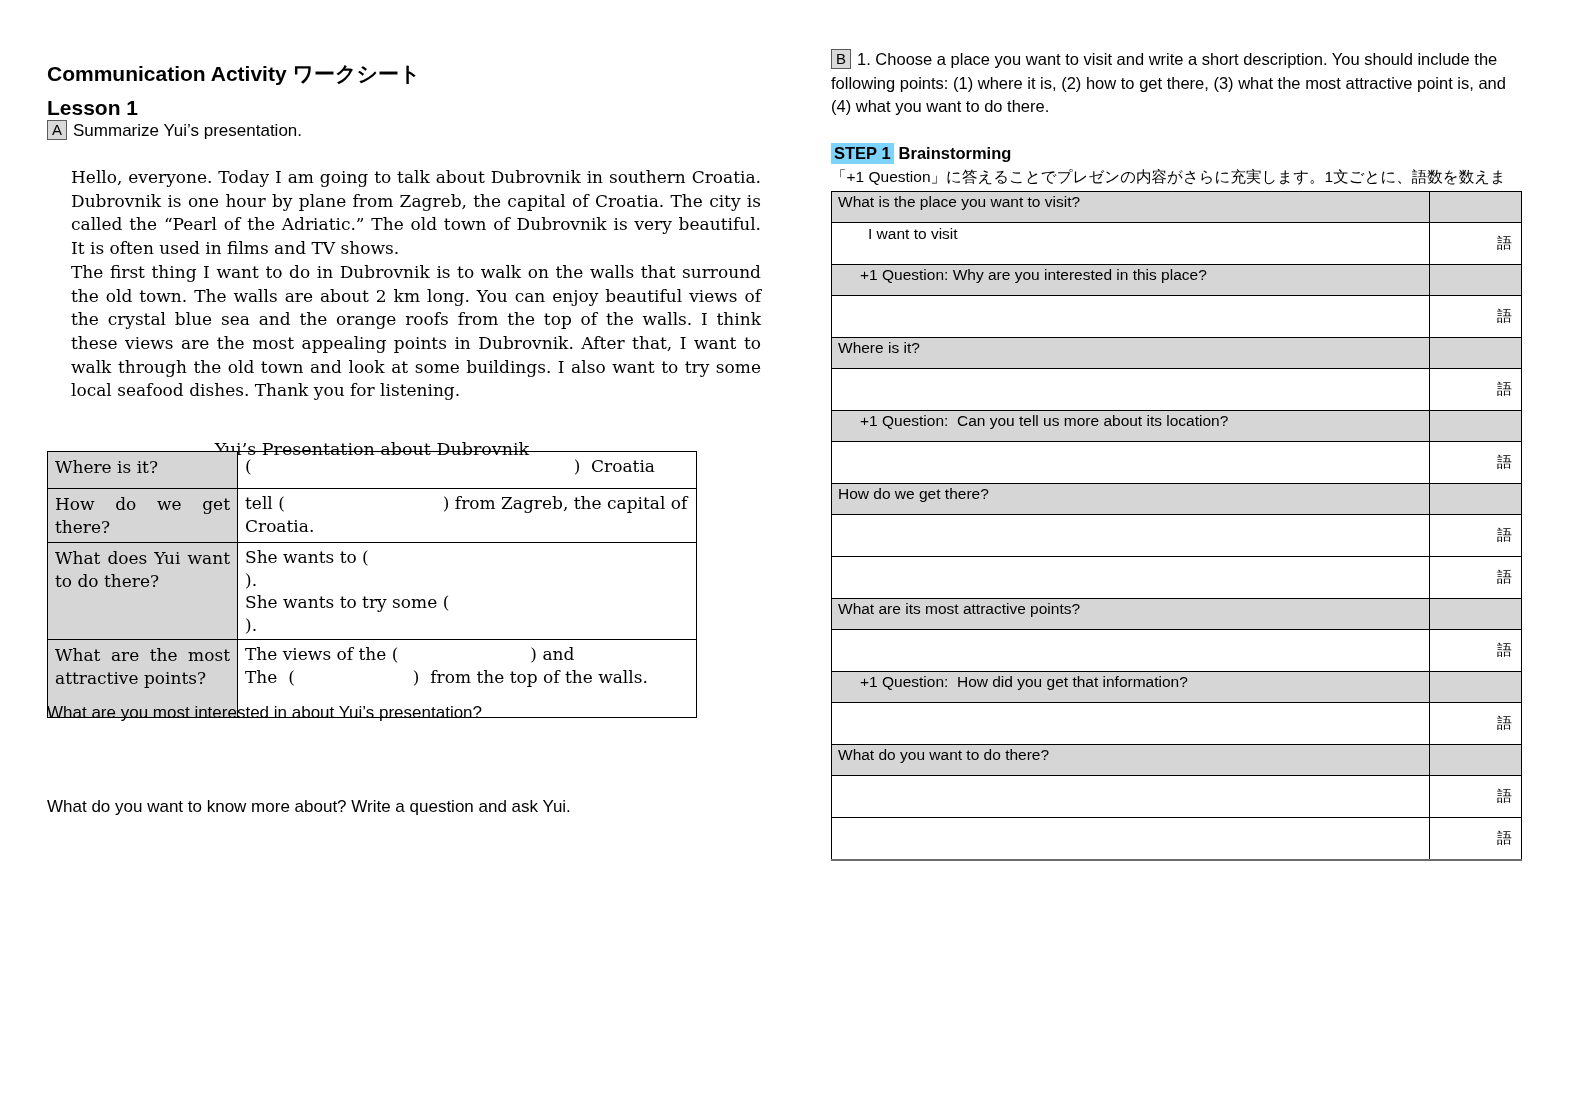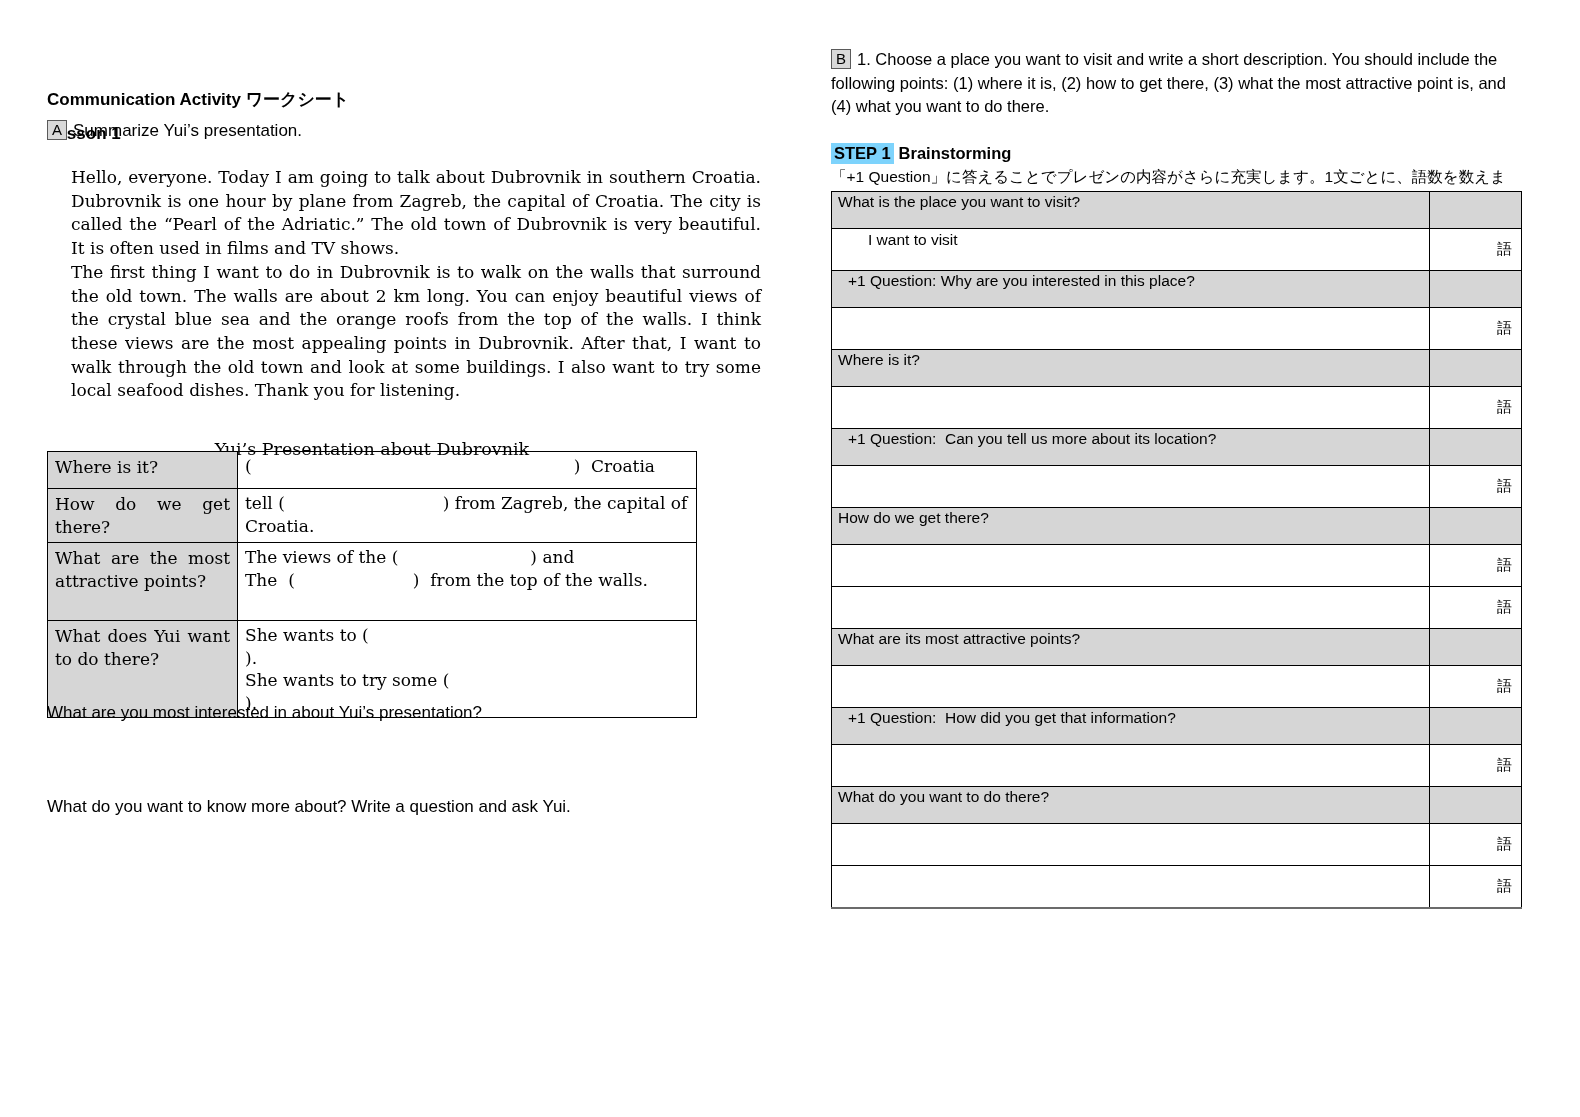--- a/index.html
+++ b/index.html
@@ -4,21 +4,21 @@
 <style>
   * { margin:0; padding:0; box-sizing:border-box; }
   html,body { width:1580px; height:1117px; background:#ffffff; color:#000;
               font-family:"Liberation Sans", sans-serif; }
   .abs { position:absolute; }
 
   
   #left-col  { position:absolute; left:47px;  top:0; width:692px; }
   #right-col { position:absolute; left:831px; top:0; width:690px; }
 
-  .h-sans  { font-weight:bold; font-size:17px;margin-top:28px; }
+  .h-sans  { font-weight:bold; font-size:21px; }
   .sans17  { font-size:17px; }
   .serif   { font-family:"DejaVu Serif", serif; font-size:17px; line-height:23.7px; }
 
   .badge {
     display:inline-block; border:1px solid #5a5a5a; background:#d9d9d9;
     font-size:15px; line-height:18px; padding:0 4px; margin-right:6px;
     vertical-align:1px;
   }
   .step-badge {
     display:inline-block; background:#7dd3fc; font-weight:bold;
@@ -35,22 +35,22 @@
                         text-align:justify; }
   #sum-table td.acell { padding:3px 7px; }
   .gap { display:inline-block; height:1px; }
   .tbl-title { font-family:"DejaVu Serif", serif; font-size:17.5px; text-align:center;
                width:650px;margin-top:12px; }
 
   
   #bs-table { border-collapse:collapse; width:690px; table-layout:fixed;
               border-bottom:2px solid #6b6b6b; }
   #bs-table td { border:1px solid #000; font-size:15.5px; vertical-align:top; }
-  #bs-table td.grow  { background:#d6d6d6; height:37px; padding:1px 6px; }
-  #bs-table td.grow.indent { padding-left:16px; }
+  #bs-table td.grow  { background:#d6d6d6; height:31px; padding:1px 6px; }
+  #bs-table td.grow.indent { padding-left:28px; }
   #bs-table td.wrow  { background:#fff; height:42px; padding:2px 6px; }
   #bs-table td.count { text-align:right; vertical-align:middle;
                        padding-right:9px; font-size:15px; }
   #bs-table col.main  { width:598px; }
   #bs-table col.wcnt  { width:92px; }
   .answer-text { padding-left:30px; display:inline-block; }
 
   .jp-line { font-size:15.5px; letter-spacing:0; }
   .b-text  { font-size:16.5px; line-height:23.5px; }
 </style>
@@ -83,31 +83,31 @@
       </td>
     </tr>
     <tr>
       <td class="qcell" style="height:44px;">How do we get there?</td>
       <td class="acell">
         <div><span>tell (</span><span class="gap" style="width:158px;"></span><span>) from Zagreb, the capital of</span></div>
         <div><span>Croatia.</span></div>
       </td>
     </tr>
     <tr>
+      <td class="qcell" style="height:69px;">What does Yui want to do there?</td>
+      <td class="acell">
+        <div><span>She wants to (</span><span class="gap" style="width:312px;"></span><span>).</span></div>
+        <div><span>She wants to try some (</span><span class="gap" style="width:228px;"></span><span>).</span></div>
+      </td>
+    </tr>
+    <tr>
       <td class="qcell" style="height:78px;">What are the most attractive points?</td>
       <td class="acell">
         <div><span>The views of the (</span><span class="gap" style="width:132px;"></span><span>) and</span></div>
         <div><span>The&nbsp; (</span><span class="gap" style="width:118px;"></span><span>)&nbsp; from the top of the walls.</span></div>
-      </td>
-    </tr>
-    <tr>
-      <td class="qcell" style="height:69px;">What does Yui want to do there?</td>
-      <td class="acell">
-        <div><span>She wants to (</span><span class="gap" style="width:312px;"></span><span>).</span></div>
-        <div><span>She wants to try some (</span><span class="gap" style="width:228px;"></span><span>).</span></div>
       </td>
     </tr>
   </tbody>
     </table>
 
   <div class="abs sans17" style="top:703px; left:0;">What are you most interested in about Yui’s presentation?</div>
 
   <div class="abs sans17" style="top:797px; left:0;">What do you want to know more about? Write a question and ask Yui.</div>
 </div>
 

